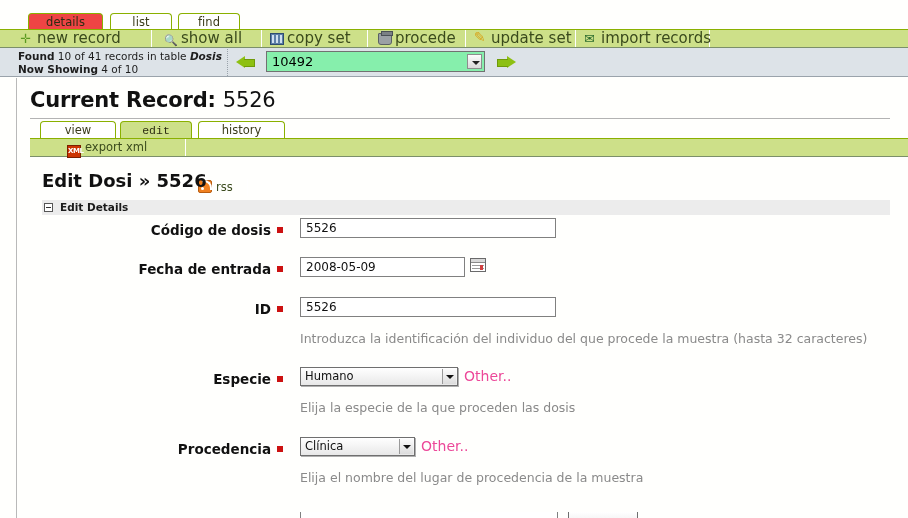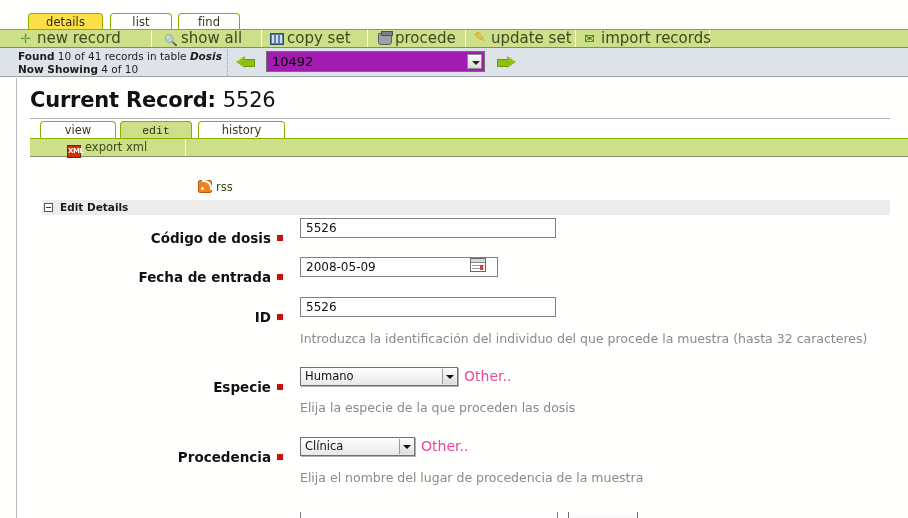--- a/index.html
+++ b/index.html
@@ -28,21 +28,21 @@
     border: 1px solid #8ab000;
     border-bottom: none;
     border-radius: 4px 4px 0 0;
     background: #ffffff;
     font-size: 11.5px;
     color: #3a3a1a;
     text-align: center;
     line-height: 17px;
     letter-spacing: .1px;
   }
-  .ttab.active { background: #fde047; color: #2c2c12; }
+  .ttab.active { background: #ef4444; color: #2c2c12; }
 
   
   .actionbar {
     position: absolute; left: 0; top: 29px;
     width: 908px; height: 19px;
     background: #cde089;
     border-top: 1px solid #8ab000;
     border-bottom: 1px solid #7b8f6a;
   }
   .abtn {
@@ -76,21 +76,21 @@
   }
   .foundbox b { font-weight: bold; }
   .foundbox i { font-style: italic; font-weight: bold; }
   .navarrow {
     position: absolute; top: 5px; width: 22px; height: 18px;
     cursor: pointer;
   }
   .recselect {
     position: absolute; left: 266px; top: 3px;
     width: 219px; height: 21px;
-    background: #a21caf;
+    background: #86efac;
     border: 1px solid #717171;
     font-size: 13px; color: #000;
     line-height: 19px;
     padding-left: 5px;
   }
   .recselect .arrowbox {
     position: absolute; right: 2px; top: 2px;
     width: 15px; height: 15px;
     background: linear-gradient(#fdfdfd,#d9d9d9);
     border: 1px solid #8d8d8d;
@@ -177,21 +177,21 @@
   }
   .collapsebox:after {
     content: ""; position: absolute; left: 1px; top: 3px;
     width: 5px; height: 1px; background: #333;
   }
 
   .row { position: absolute; left: 0; width: 908px; }
   .flabel {
     position: absolute; right: 0; top: 0;
     font-size: 13.5px; font-weight: bold; color: #111;
-    text-align: center; white-space: nowrap; margin-top: 8px;
+    text-align: center; white-space: nowrap;
   }
   .reqdot {
     display: inline-block; width: 6px; height: 6px;
     background: #cc1111; margin-left: 6px; vertical-align: 2px;
   }
   .finput {
     position: absolute;
     height: 20px;
     background: #ffffff;
     border: 1px solid #808080;
@@ -407,40 +407,41 @@
 
     <div class="subbar">
       <div class="sbtn" style="left:22px;width:122px;margin-left:12px;">
         <span class="ico ic-xml">XML</span><span>export xml</span>
       </div>
       <div class="sbtn" style="left:152px;width:66px;padding-left:16px;margin-top:40px;">
         <span class="ico ic-rss"></span><span>rss</span>
       </div>
     </div>
 
+    <div class="formtitle">Edit Dosi » 5526</div>
 
     <div class="detailshdr">
       <span class="collapsebox"></span>
       <span>Edit Details</span>
     </div>
 
     <div class="row" style="top:144px;">
       <div class="flabel" style="right:625px;">
         <span>Código de dosis</span><span class="reqdot"></span>
       </div>
       <div class="finput" style="left:300px;width:256px;top:-4px;">
         <span>5526</span>
       </div>
     </div>
 
     <div class="row" style="top:183px;">
       <div class="flabel" style="right:625px;">
         <span>Fecha de entrada</span><span class="reqdot"></span>
       </div>
-      <div class="finput" style="left:300px;width:198px;top:-4px;">
+      <div class="finput" style="left:300px;width:165px;top:-4px;">
         <span>2008-05-09</span>
       </div>
       <div class="calico" style="left:470px;top:-3px;">
         <div class="hd"></div>
           <div class="g1"></div>
           <div class="g2"></div>
           <div class="r"></div>
       </div>
     </div>
 

